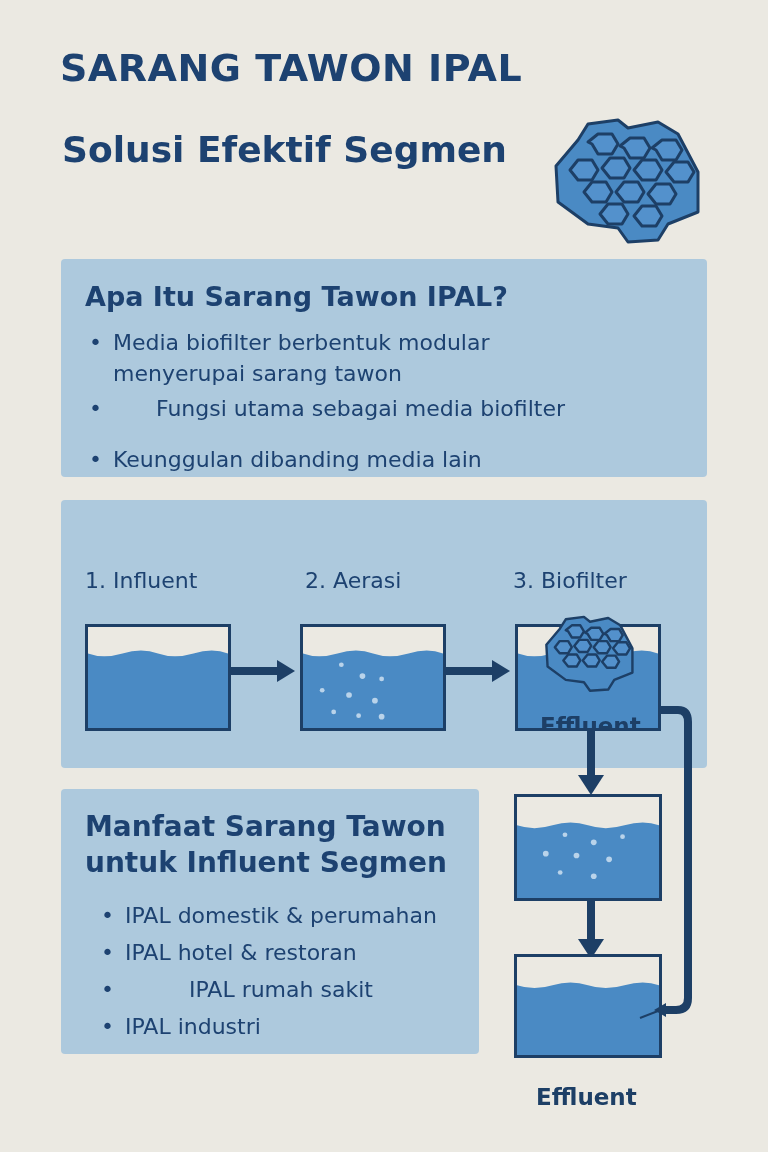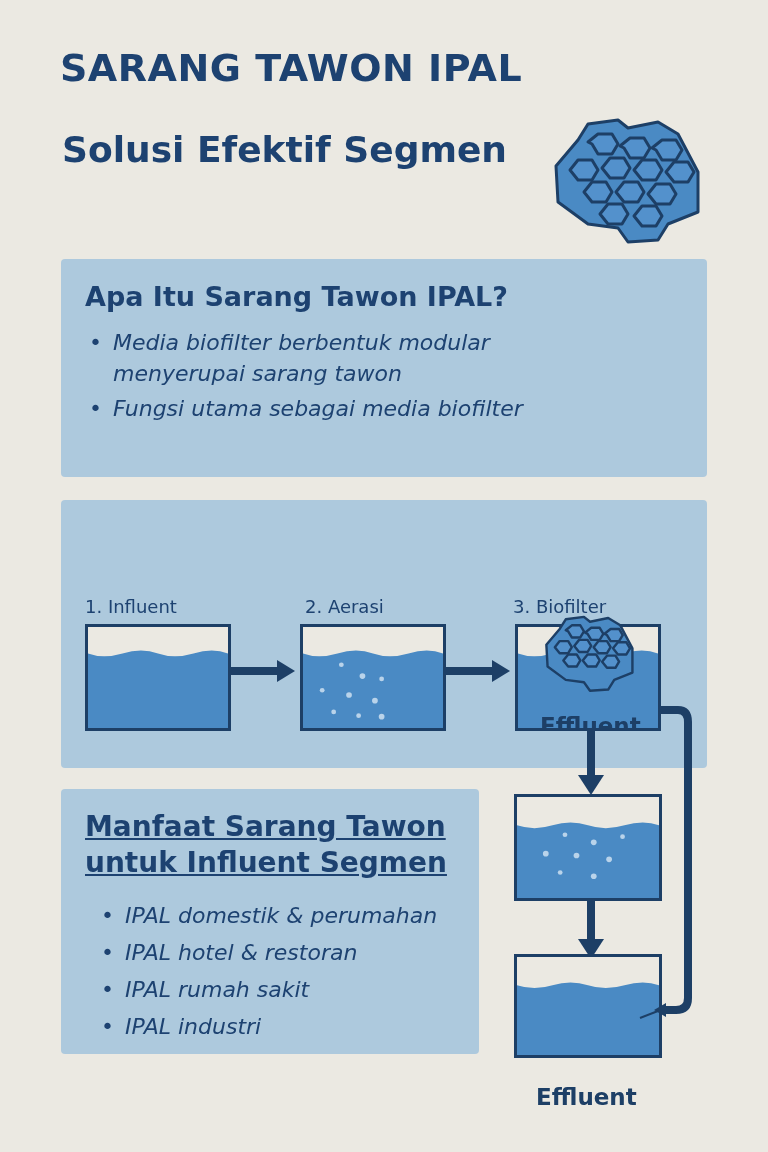--- a/index.html
+++ b/index.html
@@ -2,24 +2,24 @@
 <html><head>
 <meta charset="utf-8">
 <style>
   * { box-sizing: border-box; margin: 0; padding: 0; }
   body { width: 768px; height: 1152px; background: #ebe9e2; font-family: "DejaVu Sans", "Liberation Sans", sans-serif; color: #1d4271; position: relative; overflow: hidden; }
   .abs { position: absolute; }
   .title { left: 60px; top: 46px; font-size: 38px; font-weight: bold; letter-spacing: 0.5px; color: #1d4271; white-space: nowrap; }
   .subtitle { left: 62px; top: 124px; font-size: 36px; font-weight: bold; line-height: 52px; color: #1d4271; white-space: nowrap; }
   .panel { background: #adc9dd; border-radius: 4px; }
   .panel h2 { font-size: 27px; font-weight: bold; color: #1d4271; white-space: nowrap; }
-  .bullets { list-style: none; font-style: italic; }
+  .bullets { list-style: none; }
   .bullets li { position: relative; padding-left: 28px; font-size: 22px; line-height: 31px; color: #1d4271; }
   .bullets li::before { content: "•"; position: absolute; left: 4px; top: 0; }
-  .step-label { font-size: 18px; color: #1d4271; white-space: nowrap; margin-top: 28px; }
+  .step-label { font-size: 22px; color: #1d4271; white-space: nowrap; }
   .tank { position: absolute; border: 3px solid #1d3f66; background: #4a8ac4; overflow: hidden; }
   .tank .air { position: absolute; left: 0; top: 0; width: 100%; height: 100%; }
   .eff-label { font-size: 23px; font-weight: bold; color: #1d3f66; white-space: nowrap; margin-top: 16px; }
 </style>
 </head>
 <body>
 
 <div class="abs title">SARANG TAWON IPAL</div>
 <div class="abs subtitle">
   <div>Solusi Efektif Segmen</div>
@@ -42,21 +42,22 @@
       <path d="M52 102 l8 -10 l14 0 l6 10 l-6 10 l-14 0 z"></path>
       <path d="M86 104 l8 -10 l14 0 l6 10 l-6 10 l-14 0 z"></path>
     </g>
   </g>
 </svg>
 
 <div class="abs panel" style="left:61px; top:259px; width:646px; height:218px;">
   <h2 style="position:absolute; left:24px; top:22px;">Apa Itu Sarang Tawon IPAL?</h2>
   <ul class="bullets" style="position:absolute; left:24px; top:68px; width:480px;">
     <li style="margin-bottom:4px;">Media biofilter berbentuk modular menyerupai sarang tawon</li>
-    <li style="margin-bottom:20px;">Fungsi utama sebagai media biofilter</li>
+    <li style="margin-bottom:20px;text-align:right;">Fungsi utama sebagai media biofilter</li>
+    <li>Keunggulan dibanding media lain</li>
   </ul>
 </div>
 
 <div class="abs panel" style="left:61px; top:500px; width:646px; height:268px;">
   <div class="step-label" style="position:absolute; left:24px; top:68px;">1. Influent</div>
   <div class="step-label" style="position:absolute; left:244px; top:68px;">2. Aerasi</div>
   <div class="step-label" style="position:absolute; left:452px; top:68px;text-align:right;">3. Biofilter</div>
 </div>
 
 <div class="tank" style="left:85px; top:624px; width:146px; height:107px;">
@@ -108,28 +109,28 @@
         <path d="M86 58 l8 -10 l14 0 l6 10 l-6 10 l-14 0 z"></path>
         <path d="M118 60 l8 -10 l14 0 l6 10 l-6 10 l-14 0 z"></path>
       <path d="M36 80 l8 -10 l14 0 l6 10 l-6 10 l-14 0 z"></path>
         <path d="M68 80 l8 -10 l14 0 l6 10 l-6 10 l-14 0 z"></path>
         <path d="M100 82 l8 -10 l14 0 l6 10 l-6 10 l-14 0 z"></path>
     </g>
   </g>
 </svg>
 
 <div class="abs panel" style="left:61px; top:789px; width:418px; height:265px;">
-  <h2 style="position:absolute; left:24px; top:20px; line-height:36px; font-size:28px;text-decoration:underline;">
+  <h2 style="position:absolute; left:24px; top:20px; line-height:36px; font-size:28px;">
     <div>Manfaat Sarang Tawon</div>
     <div>untuk Influent Segmen</div>
   </h2>
   <ul class="bullets" style="position:absolute; left:36px; top:108px;">
     <li style="line-height:37px;">IPAL domestik &amp; perumahan</li>
     <li style="line-height:37px;">IPAL hotel &amp; restoran</li>
-    <li style="line-height:37px;">IPAL rumah sakit</li>
+    <li style="line-height:37px;text-align:center;">IPAL rumah sakit</li>
     <li style="line-height:37px;">IPAL industri</li>
   </ul>
 </div>
 
 <svg class="abs" style="left:578px; top:731px;" width="26" height="64">
   <rect x="9" y="0" width="8" height="46" fill="#1d3f66"></rect>
     <polygon points="0,44 26,44 13,64" fill="#1d3f66"></polygon>
 </svg>
 
 <div class="tank" style="left:514px; top:794px; width:148px; height:107px;">

